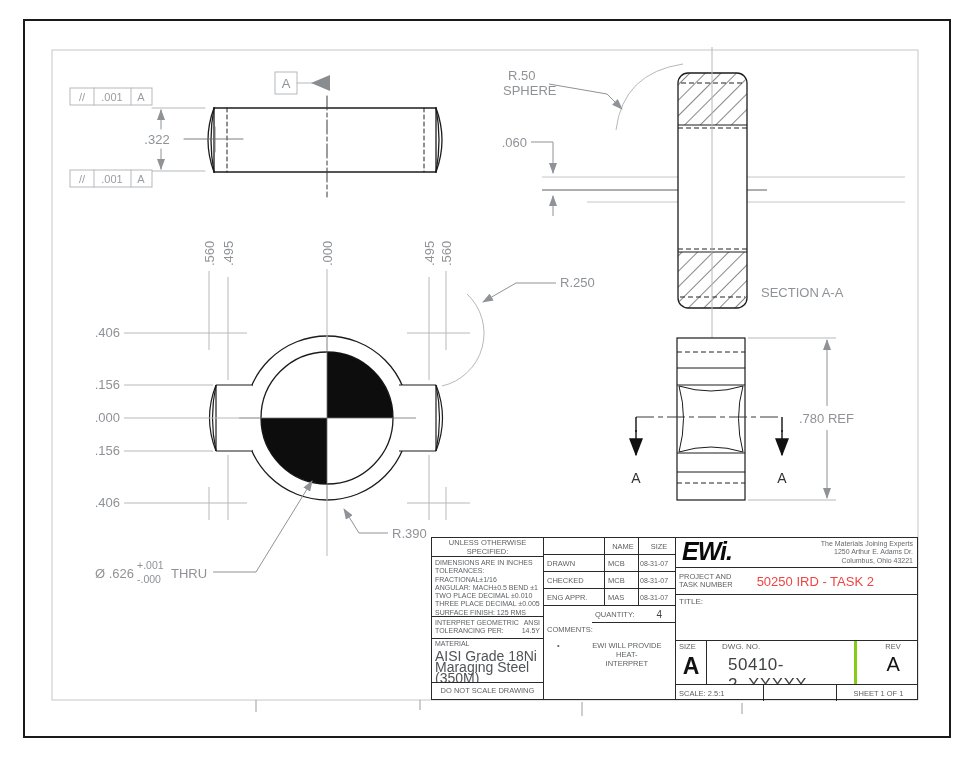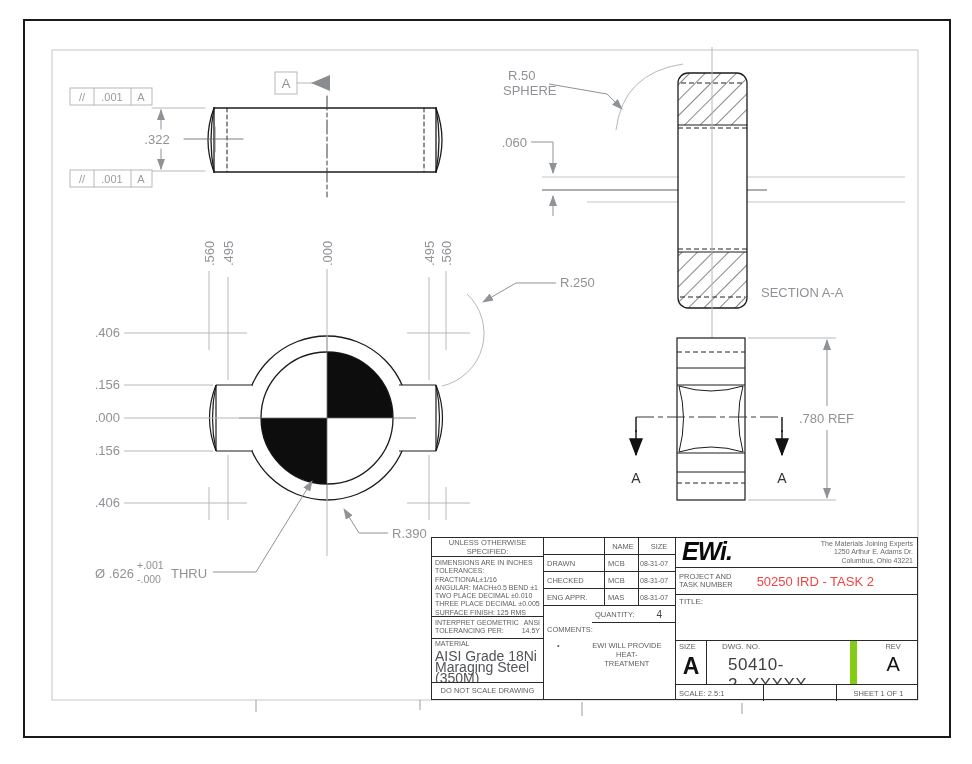--- a/index.html
+++ b/index.html
@@ -352,21 +352,21 @@
     <div class="qty">
       <span>QUANTITY:</span>
       <b>4</b>
     </div>
     <div class="comm">
       <div>COMMENTS:</div>
       <div class="comm-line">
         <span class="bullet">•</span>
         <span class="ctext">
           <span>EWI WILL PROVIDE HEAT-</span><br>
-          <span>TREATMENT</span>
+          <span>INTERPRET</span>
         </span>
       </div>
     </div>
   </div>
 
   <div class="tb-col c3">
     <div class="row bb logo-row">
       <div class="ewi">EWi.</div>
       <div class="addr">
         <div>The Materials Joining Experts</div>
@@ -382,21 +382,21 @@
       <div class="proj-val">50250 IRD - TASK 2</div>
     </div>
     <div class="row bb ttl">
       <div class="t8">TITLE:</div>
     </div>
     <div class="row bb szrow">
       <div class="sz" style="border-right:1px solid #2a2a2a">
         <div class="t75">SIZE</div>
         <div class="bigA">A</div>
       </div>
-      <div class="dwg" style="border-right:7px solid #84cc16">
+      <div class="dwg" style="border-right:3px solid #84cc16">
         <div class="t8">DWG.  NO.</div>
         <div class="dwg-val">50410-2_XXXXX</div>
       </div>
       <div class="rev">
         <div class="t75" style="text-align:center">REV</div>
         <div class="bigA" style="font-size:20px;font-weight:normal">A</div>
       </div>
     </div>
     <div class="scrow">
       <div class="sc1">SCALE: 2.5:1</div>

